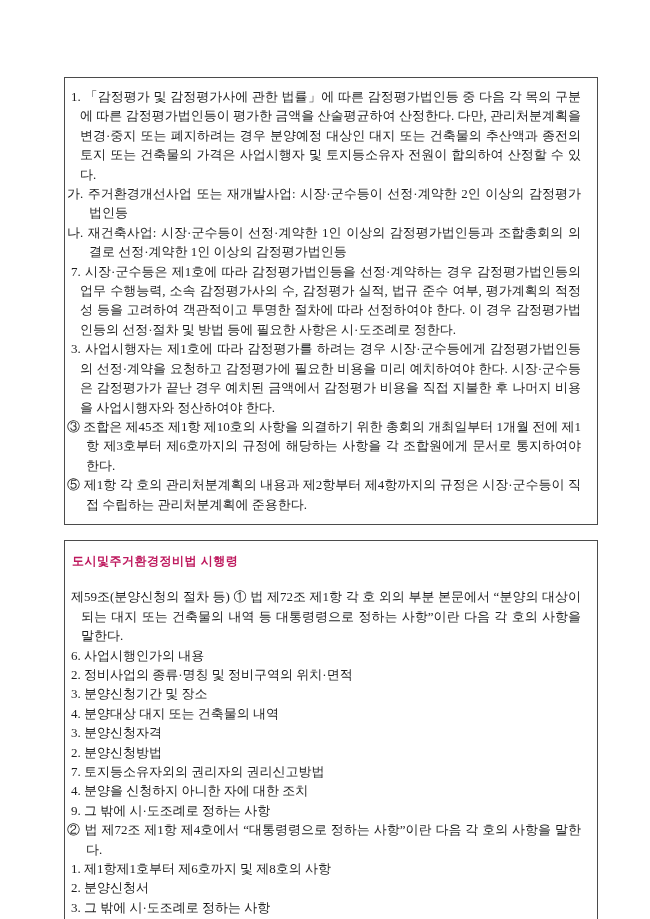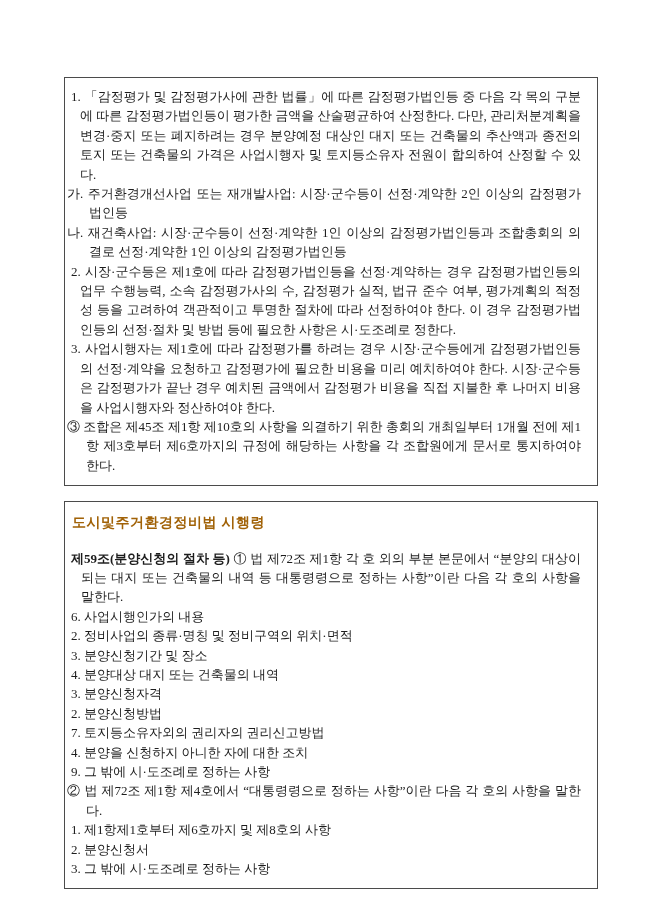--- a/index.html
+++ b/index.html
@@ -33,51 +33,52 @@
     text-align: justify;
     word-break: normal;
   }
   
   .p-num  { padding-left: 9px;  text-indent: -9px;  }
   .p-kor  { margin-left: -4px; padding-left: 22px; text-indent: -22px; }
   .p-circ { margin-left: -4px; padding-left: 19px; text-indent: -19px; }
   .p-lead { padding-left: 10px; text-indent: -10px; }
   .p-item { padding-left: 9px;  text-indent: -9px;  }
 
-  .lead { font-weight: bold; }
+  .lead { font-weight: normal; }
 
   .box-heading {
     font-family: "Liberation Sans", "DejaVu Sans", sans-serif;
-    font-size: 14px;
+    font-size: 12px;
     font-weight: bold;
     letter-spacing: 0.5px;
-    color: #a16207;
+    color: #be185d;
     margin: 2px 0 16px 1px;
   }
 </style>
 </head>
 <body>
 
 <div class="page">
 
   <section class="law-box box1">
 
       <p class="para p-num"><b class="lead"></b><span class="ptext">1. 「감정평가 및 감정평가사에 관한 법률」에 따른 감정평가법인등 중 다음 각 목의 구분에 따른 감정평가법인등이 평가한 금액을 산술평균하여 산정한다. 다만, 관리처분계획을 변경·중지 또는 폐지하려는 경우 분양예정 대상인 대지 또는 건축물의 추산액과 종전의 토지 또는 건축물의 가격은 사업시행자 및 토지등소유자 전원이 합의하여 산정할 수 있다.</span></p>
 
       <p class="para p-kor"><b class="lead"></b><span class="ptext">가. 주거환경개선사업 또는 재개발사업: 시장·군수등이 선정·계약한 2인 이상의 감정평가법인등</span></p>
 
       <p class="para p-kor"><b class="lead"></b><span class="ptext">나. 재건축사업: 시장·군수등이 선정·계약한 1인 이상의 감정평가법인등과 조합총회의 의결로 선정·계약한 1인 이상의 감정평가법인등</span></p>
 
-      <p class="para p-num"><b class="lead"></b><span class="ptext">2. 시장·군수등은 제1호에 따라 감정평가법인등을 선정·계약하는 경우 감정평가법인등의 업무 수행능력, 소속 감정평가사의 수, 감정평가 실적, 법규 준수 여부, 평가계획의 적정성 등을 고려하여 객관적이고 투명한 절차에 따라 선정하여야 한다. 이 경우 감정평가법인등의 선정·절차 및 방법 등에 필요한 사항은 시·도조례로 정한다.</span></p>
+      <p class="para p-num"><b class="lead"></b><span class="ptext">7. 시장·군수등은 제1호에 따라 감정평가법인등을 선정·계약하는 경우 감정평가법인등의 업무 수행능력, 소속 감정평가사의 수, 감정평가 실적, 법규 준수 여부, 평가계획의 적정성 등을 고려하여 객관적이고 투명한 절차에 따라 선정하여야 한다. 이 경우 감정평가법인등의 선정·절차 및 방법 등에 필요한 사항은 시·도조례로 정한다.</span></p>
 
       <p class="para p-num"><b class="lead"></b><span class="ptext">3. 사업시행자는 제1호에 따라 감정평가를 하려는 경우 시장·군수등에게 감정평가법인등의 선정·계약을 요청하고 감정평가에 필요한 비용을 미리 예치하여야 한다. 시장·군수등은 감정평가가 끝난 경우 예치된 금액에서 감정평가 비용을 직접 지불한 후 나머지 비용을 사업시행자와 정산하여야 한다.</span></p>
 
       <p class="para p-circ"><b class="lead"></b><span class="ptext">③ 조합은 제45조 제1항 제10호의 사항을 의결하기 위한 총회의 개최일부터 1개월 전에 제1항 제3호부터 제6호까지의 규정에 해당하는 사항을 각 조합원에게 문서로 통지하여야 한다.</span></p>
 
 
+      <p class="para p-circ"><b class="lead"></b><span class="ptext">⑤ 제1항 각 호의 관리처분계획의 내용과 제2항부터 제4항까지의 규정은 시장·군수등이 직접 수립하는 관리처분계획에 준용한다.</span></p>
     </section>
 
   <section class="law-box box2">
     <h1 class="box-heading">도시및주거환경정비법 시행령</h1>
     <div>
 
         <p class="para p-lead"><b class="lead">제59조(분양신청의 절차 등) </b><span class="ptext">① 법 제72조 제1항 각 호 외의 부분 본문에서 “분양의 대상이 되는 대지 또는 건축물의 내역 등 대통령령으로 정하는 사항”이란 다음 각 호의 사항을 말한다.</span></p>
 
         <p class="para p-item"><b class="lead"></b><span class="ptext">6. 사업시행인가의 내용</span></p>
 

